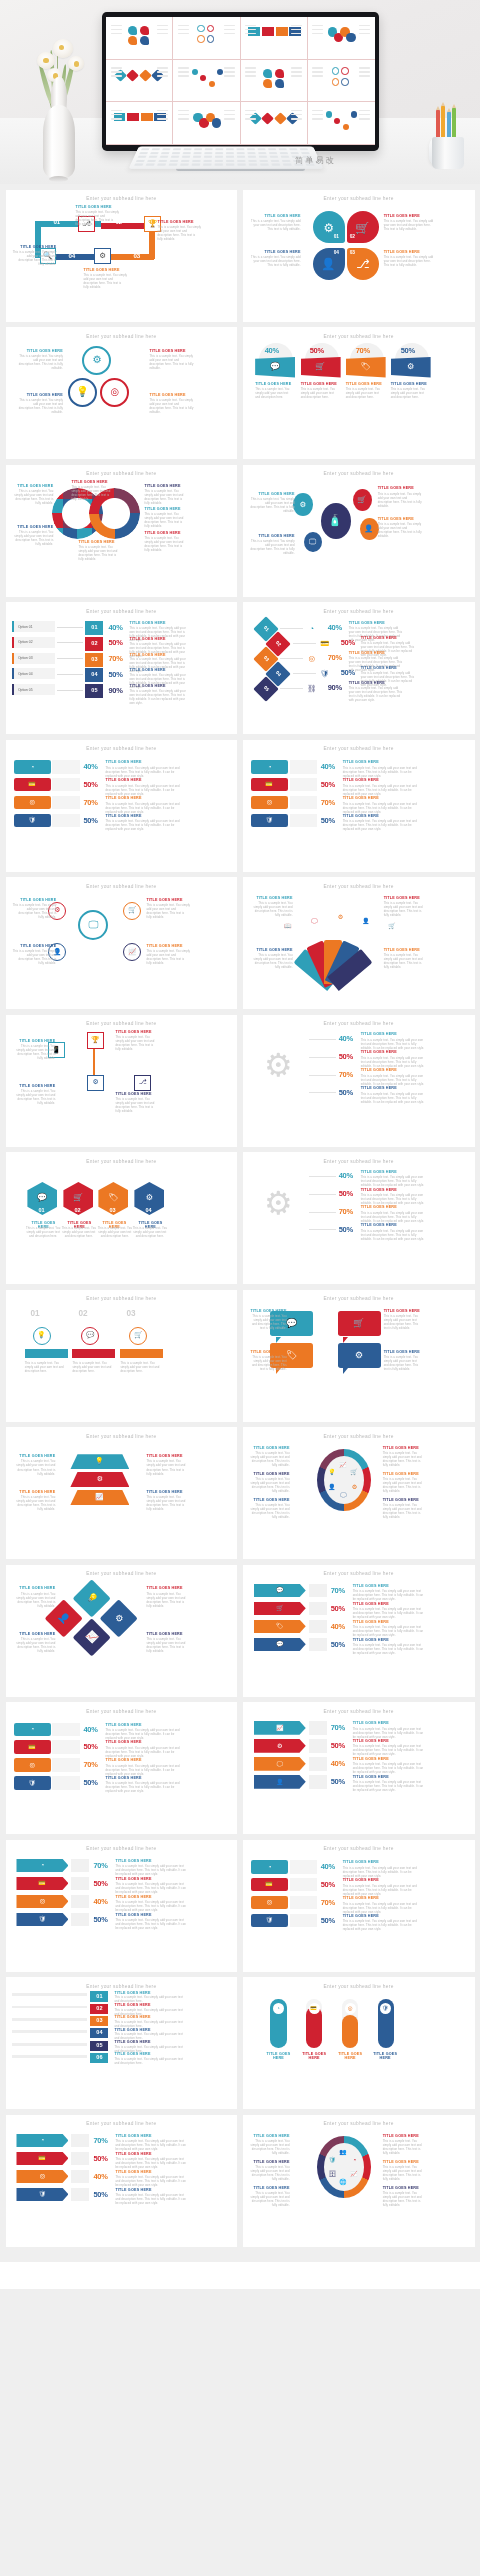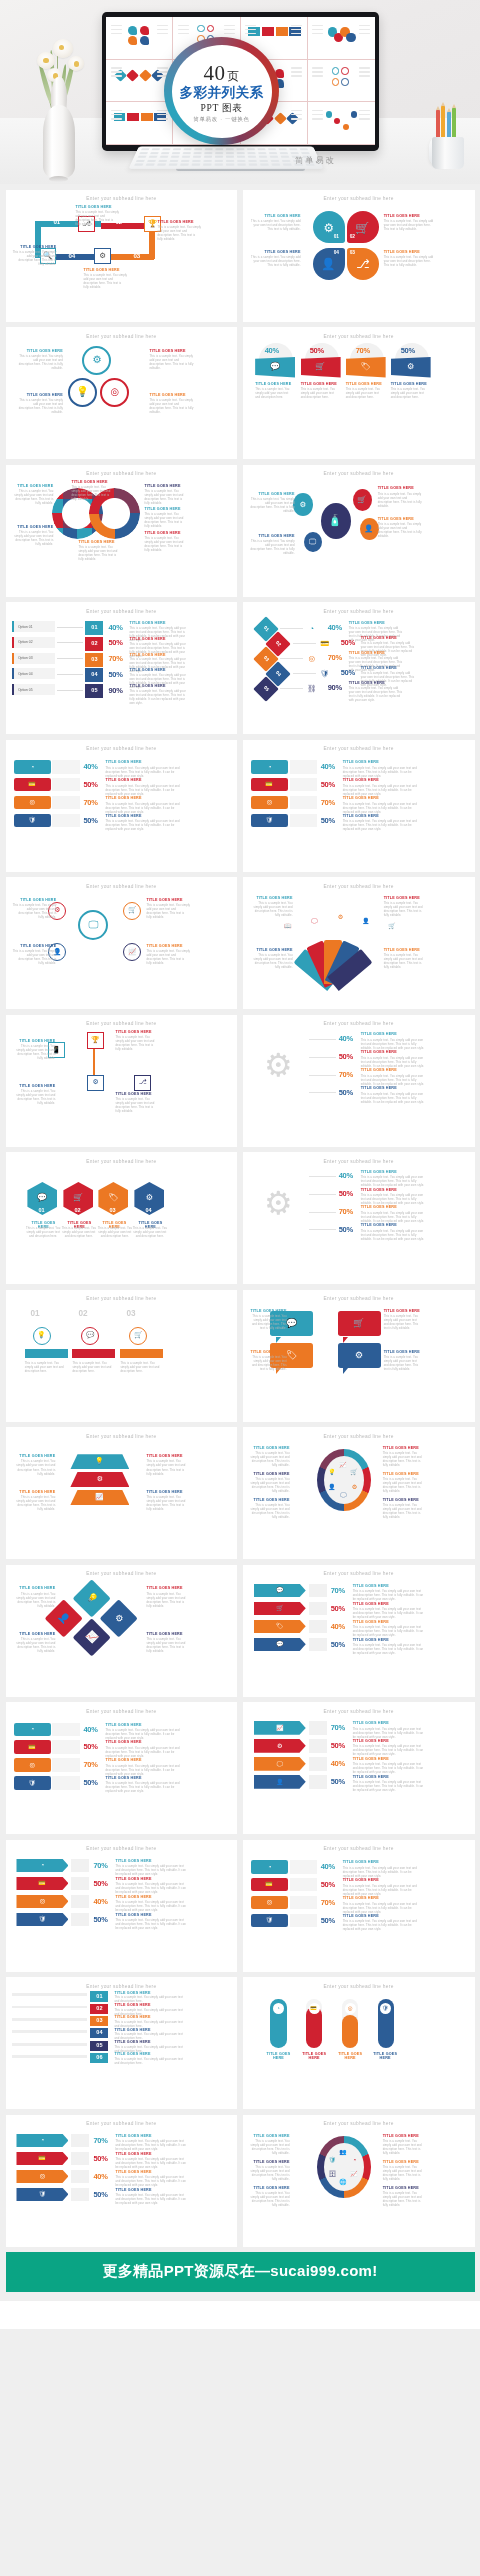--- a/index.html
+++ b/index.html
@@ -444,30 +444,20 @@
     <div class="mouse"></div>
 
     <div class="pencils">
       <div class="pencil" style="left:9.6px;height:36px;background:#e05a4f;"></div>
       <div class="pencil" style="left:15px;height:40px;background:#f0a830;"></div>
       <div class="pencil" style="left:20.6px;height:34px;background:#5aa9d6;"></div>
       <div class="pencil" style="left:26px;height:38px;background:#7fbf4d;"></div>
       <div class="cup"></div>
     </div>
 
-    <div class="badge">
-      <div class="badge-inner">
-        <div class="t-40">
-          <span>40</span><small>页</small>
-        </div>
-        <div class="t-main">多彩并列关系</div>
-        <div class="t-sub">PPT 图表</div>
-        <div class="t-tag">简单易改 · 一键换色</div>
-      </div>
-    </div>
 
     <div class="brand">简单易改</div>
   </div>
 
   <div class="grid" id="slide-grid">
       <div class="slide">
         <div class="subhead">Enter your subhead line here</div>
         <div class="canvas">
           <div class="abs" style="left:23px;top:16.5px;width:66px;height:5.5px;background:#2f9fb8;"></div>
           <div class="abs" style="left:23px;top:16.5px;width:5.5px;height:37px;background:#2f9fb8;"></div>
@@ -1278,17 +1268,16 @@
           </div>
           <div class="abs" style="position:absolute;width:40px;left:133px;top:56px;text-align:left;">
             <div class="ttl" style="color:#34366b;">TITLE GOES HERE</div>
             <div class="body" style="margin-top:0.7px;">This is a sample text. You simply add your own text and description here. This text is fully editable.</div>
           </div>
         </div>
       </div>
     </div>
 
   <div class="footer">
-    <div class="bar1">更多精品PPT资源尽在—sucai999.com!</div>
   </div>
   <div class="tail"></div>
 </div>
 
 
 </body></html>

